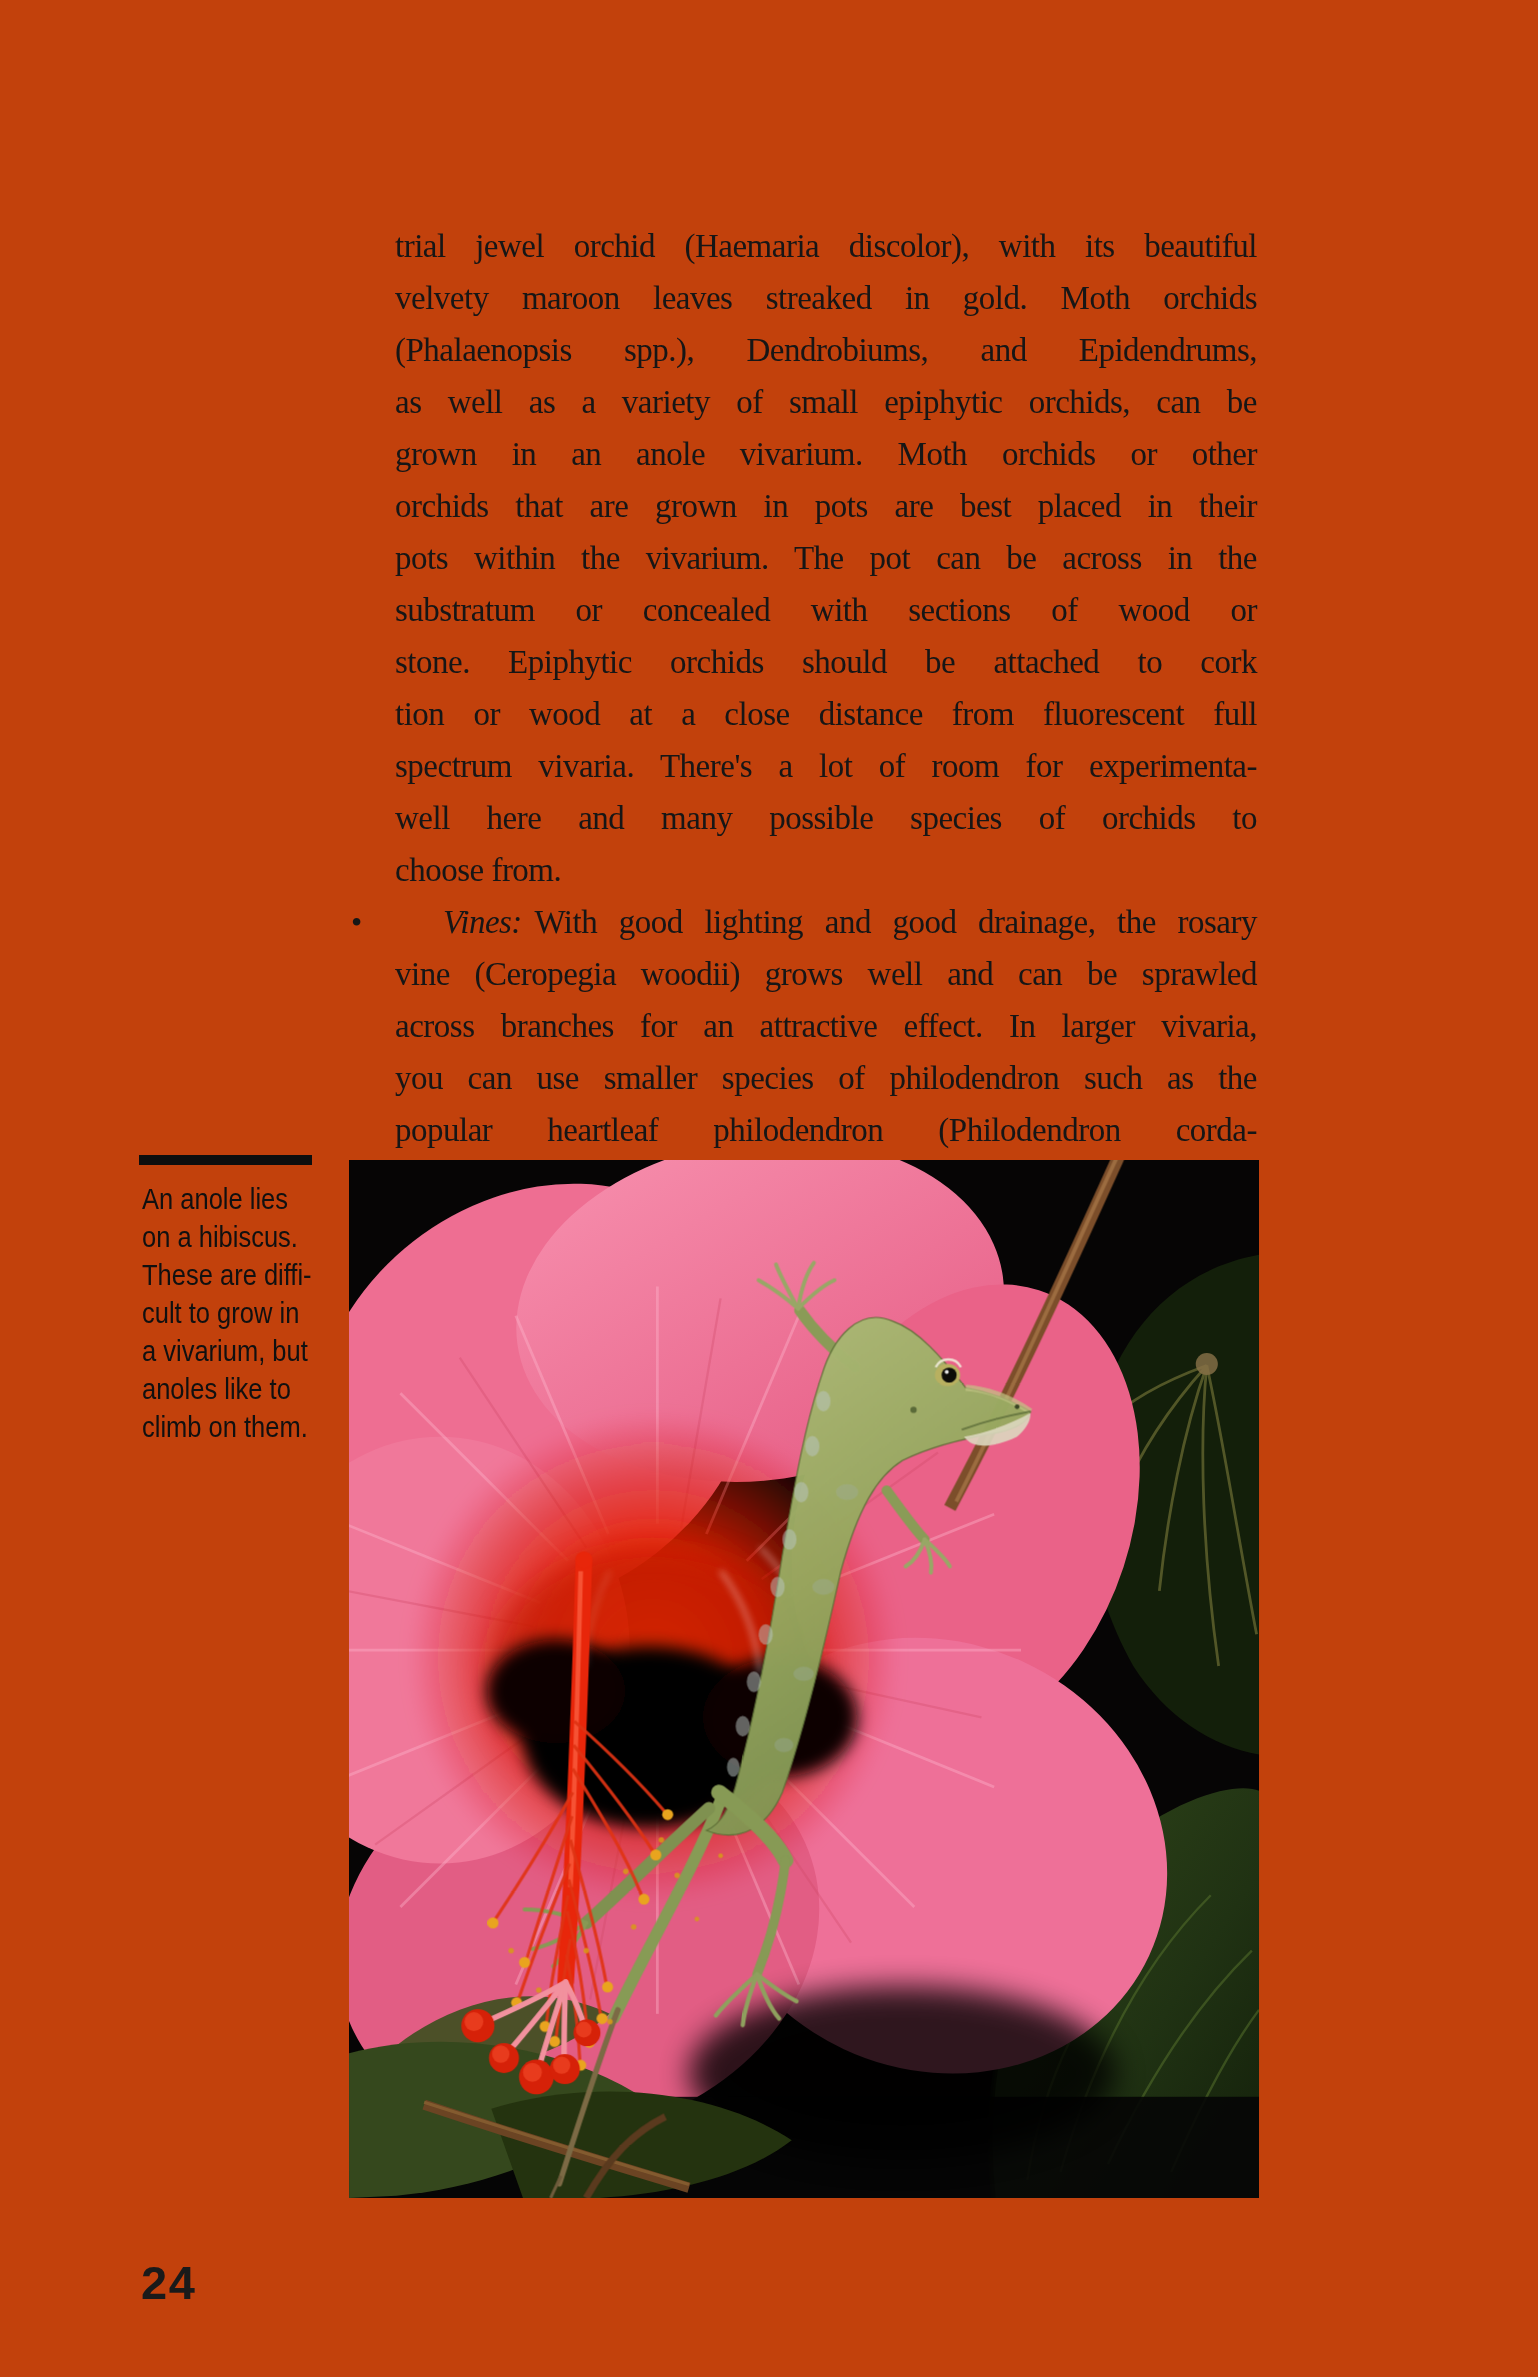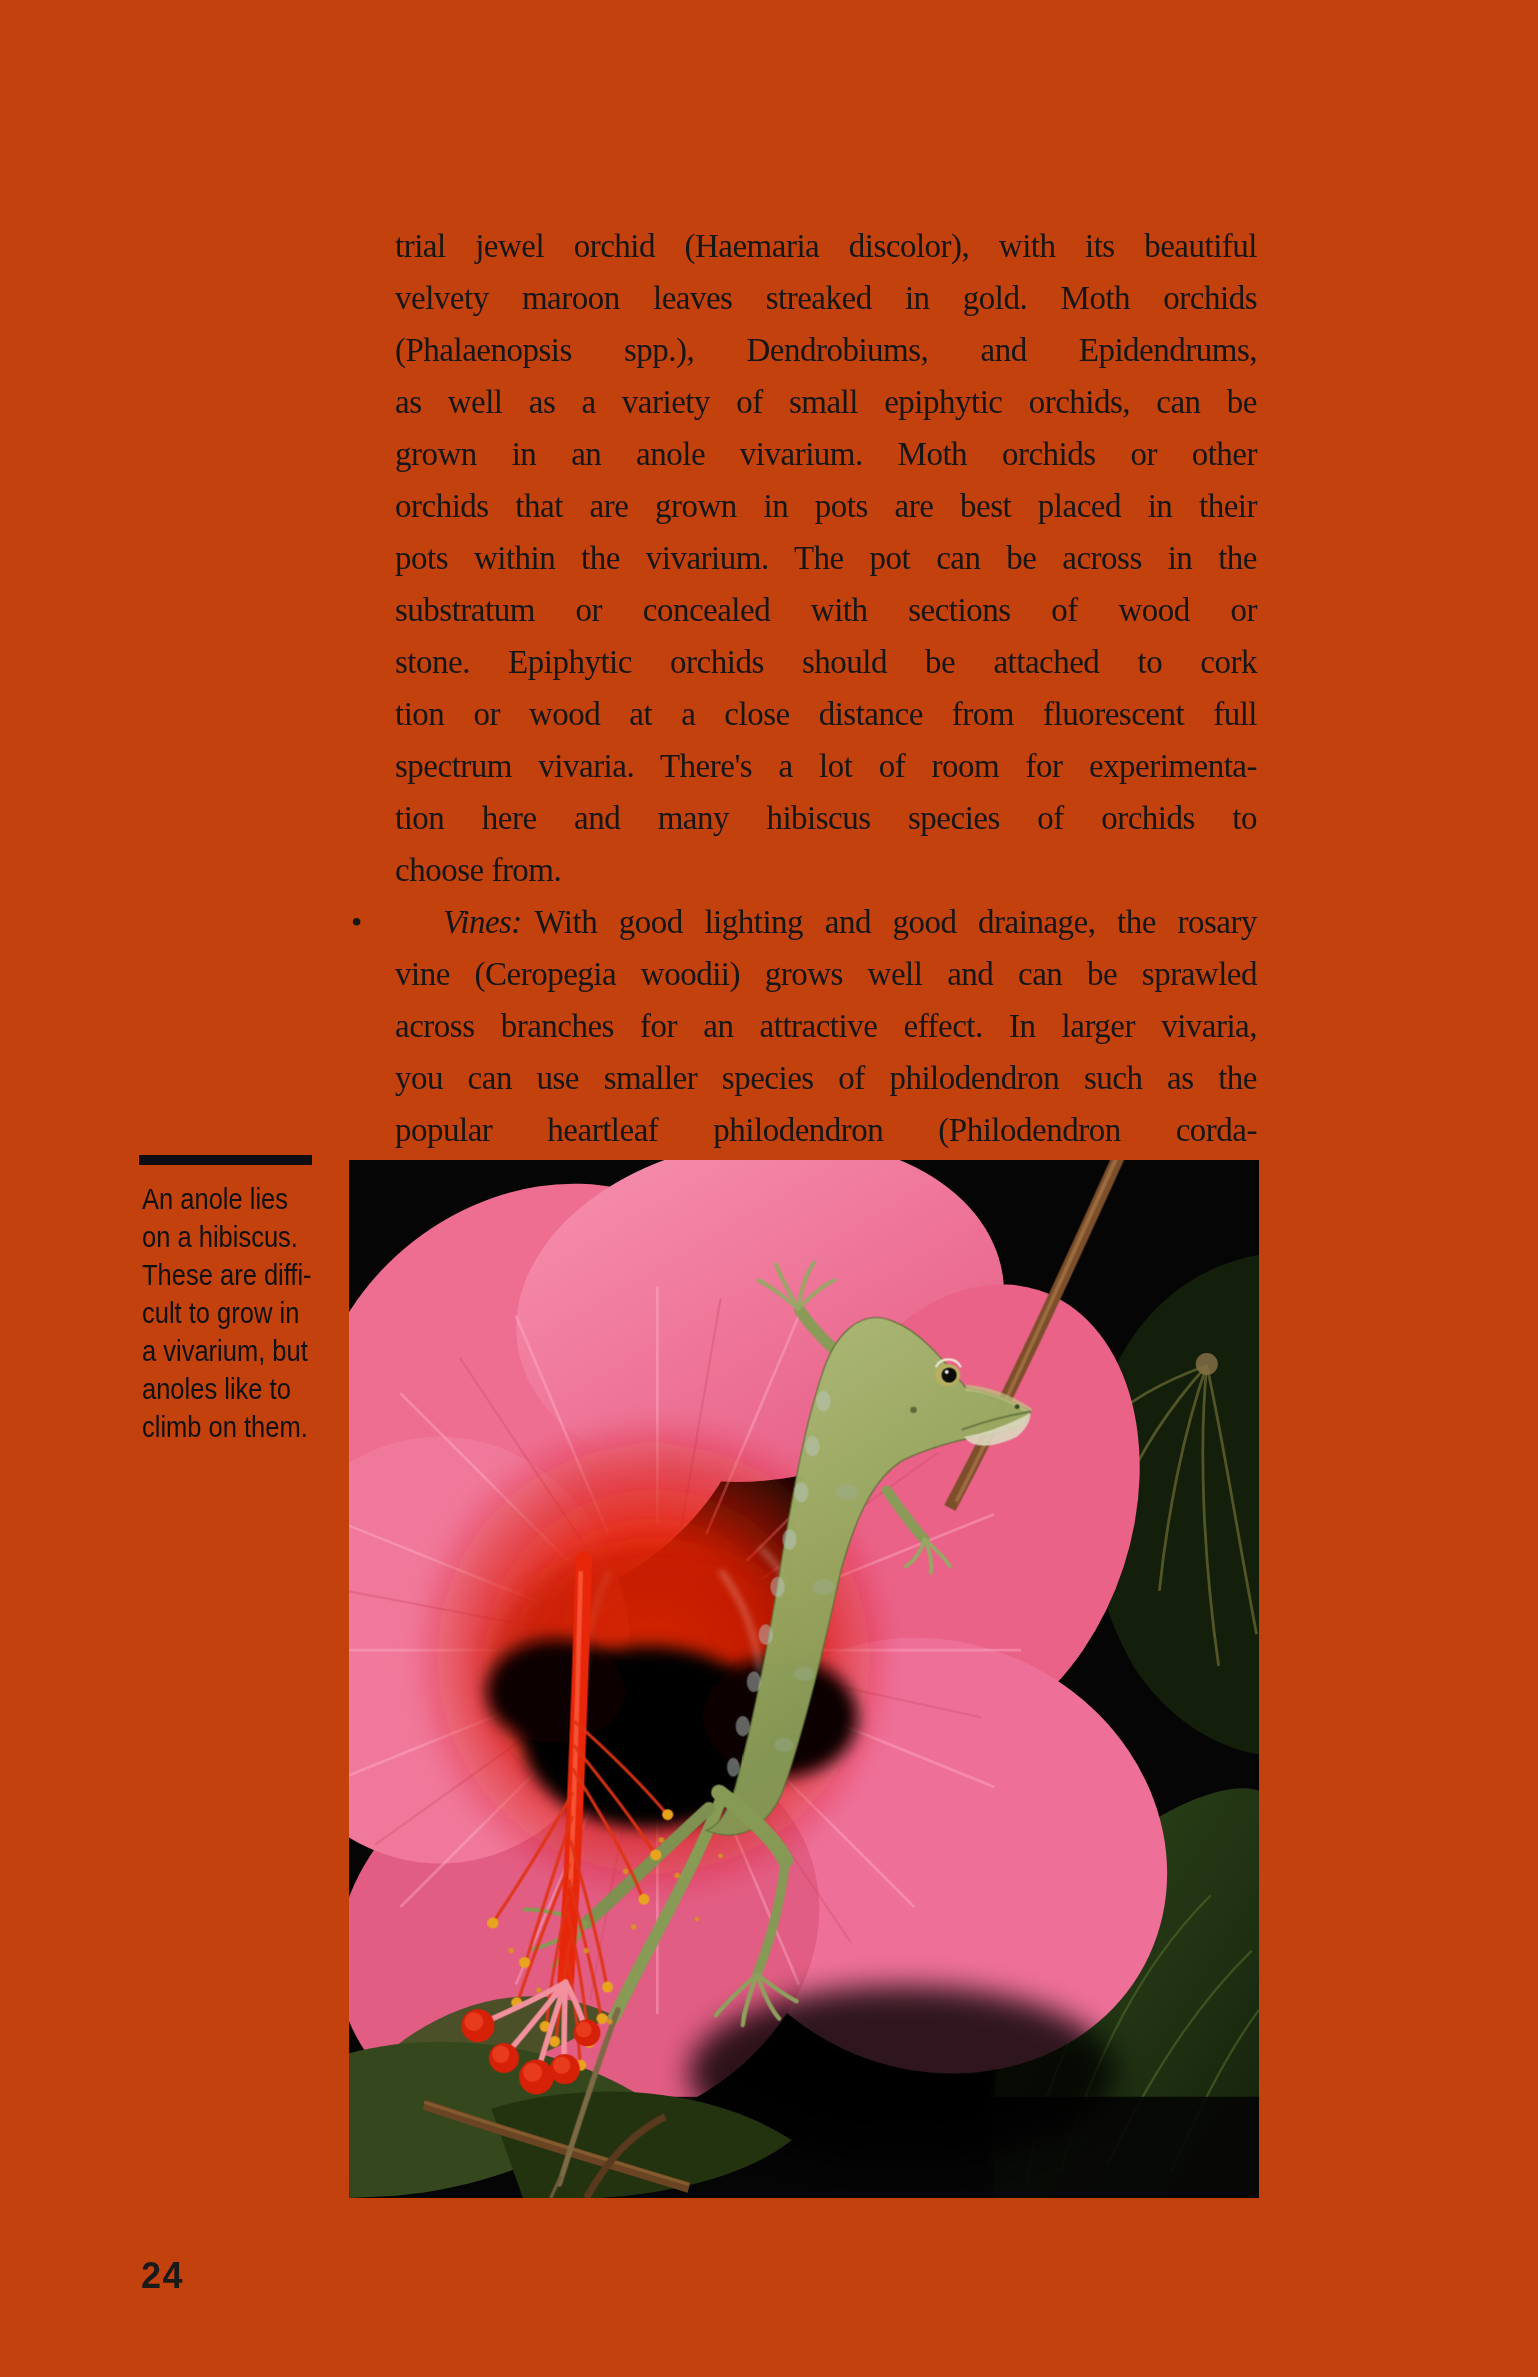--- a/index.html
+++ b/index.html
@@ -48,41 +48,41 @@
   .photo{
     position:absolute;left:349px;top:1160px;width:910px;height:1038px;
     background:#060505;
   }
   .photo svg{display:block;}
 
   
   .page-number{
     position:absolute;left:141px;top:2255px;
     font-family:"Liberation Sans", sans-serif;
-    font-weight:700;font-size:36px;letter-spacing:1.6px;color:#1a1a1a;
+    font-weight:700;font-size:47px;letter-spacing:1.6px;color:#1a1a1a;
   }
 </style>
 </head>
 <body>
 
 <div class="page">
 
   <div class="text-block">
     <div class="line jl">trial jewel orchid (Haemaria discolor), with its beautiful</div>
     <div class="line jl">velvety maroon leaves streaked in gold. Moth orchids</div>
     <div class="line jl">(Phalaenopsis spp.), Dendrobiums, and Epidendrums,</div>
     <div class="line jl">as well as a variety of small epiphytic orchids, can be</div>
     <div class="line jl">grown in an anole vivarium. Moth orchids or other</div>
     <div class="line jl">orchids that are grown in pots are best placed in their</div>
     <div class="line jl">pots within the vivarium. The pot can be across in the</div>
     <div class="line jl">substratum or concealed with sections of wood or</div>
     <div class="line jl">stone. Epiphytic orchids should be attached to cork</div>
     <div class="line jl">tion or wood at a close distance from fluorescent full</div>
     <div class="line jl">spectrum vivaria. There's a lot of room for experimenta-</div>
-    <div class="line jl">tion here and many hibiscus species of orchids to</div>
+    <div class="line jl">well here and many possible species of orchids to</div>
     <div class="line">choose from.</div>
 
     <div class="line jl bullet-line">
       <span class="bullet-marker">•</span><span class="it">Vines:</span><span class="rest">With good lighting and good drainage, the rosary</span>
     </div>
     <div class="line jl">vine (Ceropegia woodii) grows well and can be sprawled</div>
     <div class="line jl">across branches for an attractive effect. In larger vivaria,</div>
     <div class="line jl">you can use smaller species of philodendron such as the</div>
     <div class="line jl">popular heartleaf philodendron (Philodendron corda-</div>
   </div>

